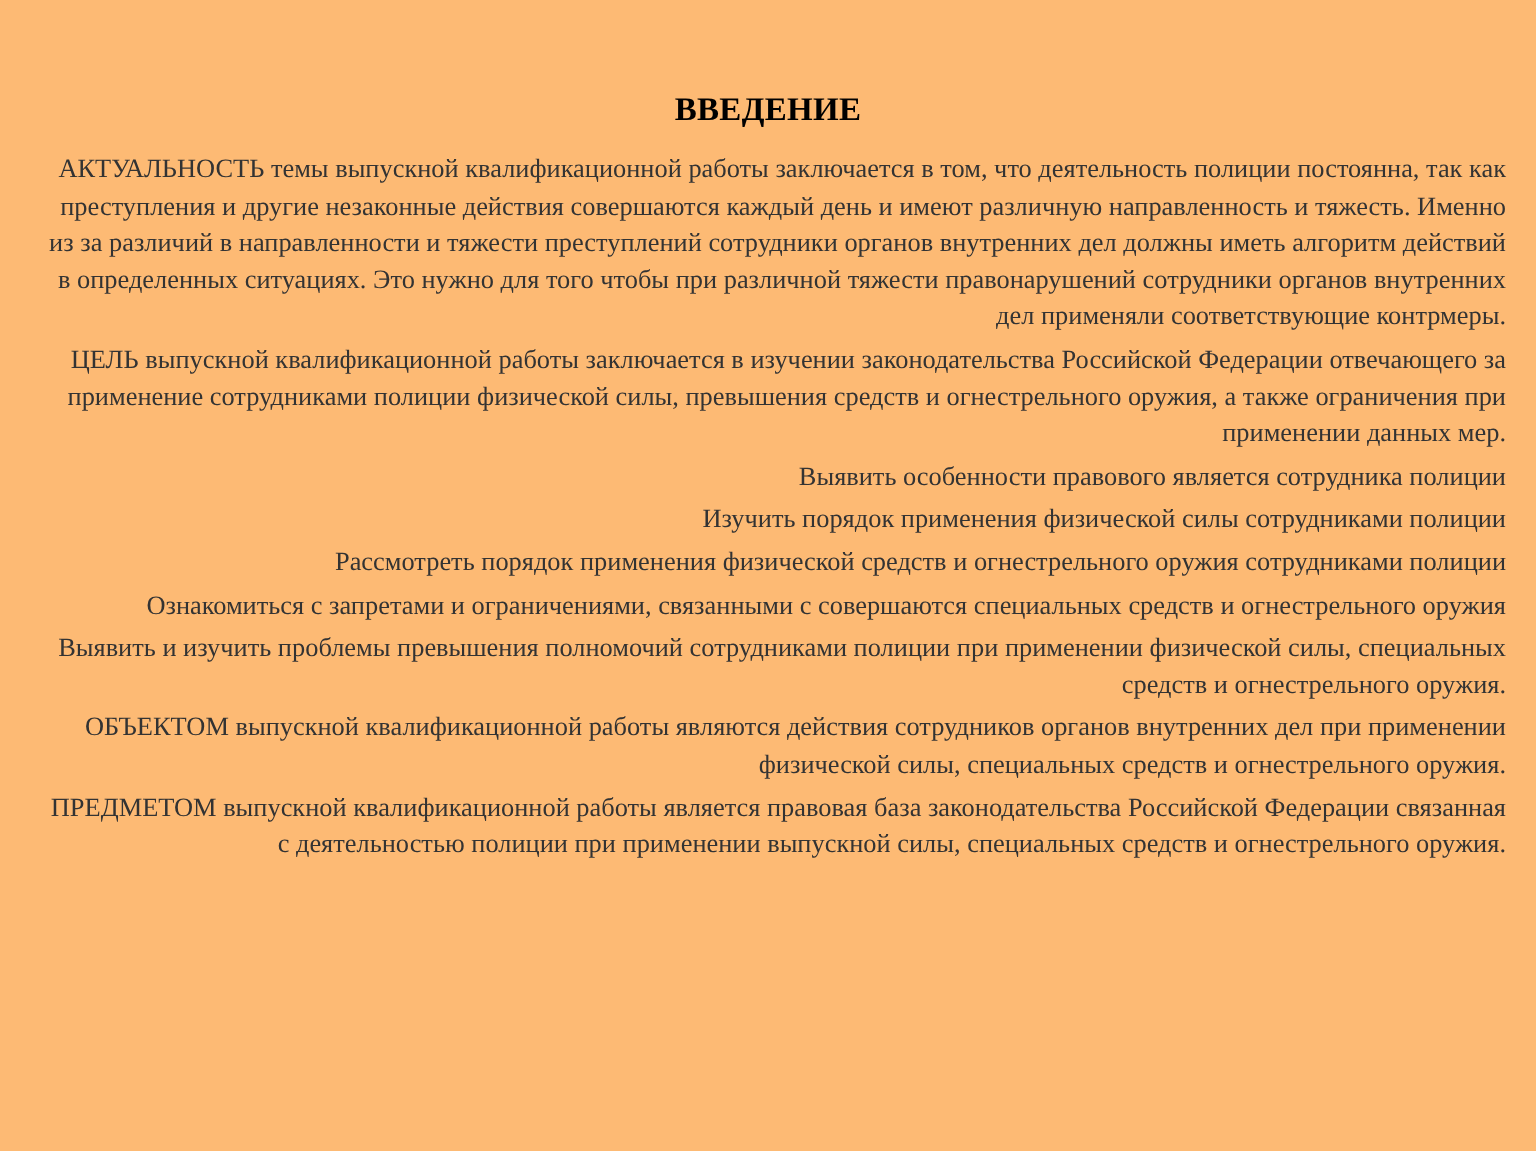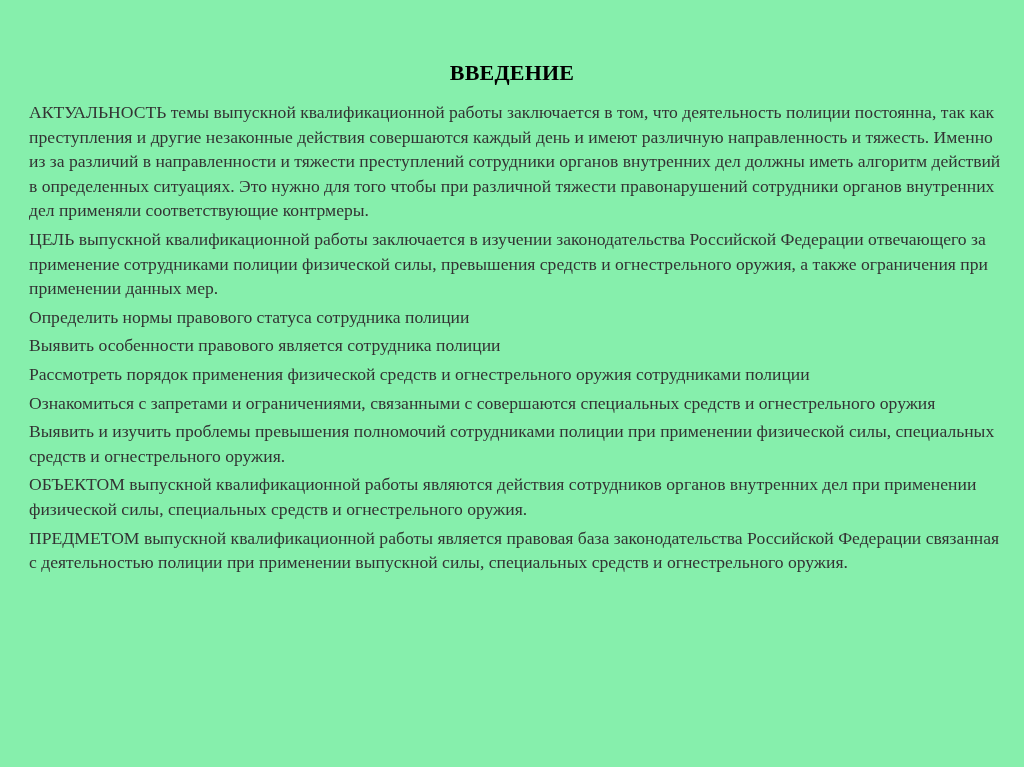--- a/index.html
+++ b/index.html
@@ -13,21 +13,21 @@
       overflow: hidden;
       position: relative;
       font-family: "Liberation Serif", "DejaVu Serif", serif;
     }
     .page {
       position: absolute;
       left: 0;
       top: 0;
       width: 1024px;
       height: 767px;
-      background: #86efac;
+      background: #fdba74;
     }
     .title {
       position: absolute;
       top: 60px;
       left: 0;
       width: 1024px;
       text-align: center;
       font-weight: bold;
       font-size: 22px;
       color: #000000;
@@ -37,31 +37,32 @@
       position: absolute;
       left: 29px;
       top: 100px;
       width: 975px;
       color: #333333;
       font-size: 17.6px;
       line-height: 24.6px;
     }
     .para {
       margin: 0 0 4px 0;
+      text-align: right;
     }
   </style>
 </head>
 <body>
 
 <div class="page">
   <div class="title">ВВЕДЕНИЕ</div>
   <div class="content">
     <p class="para">АКТУАЛЬНОСТЬ темы выпускной квалификационной работы заключается в том, что деятельность полиции постоянна, так как преступления и другие незаконные действия совершаются каждый день и имеют различную направленность и тяжесть. Именно из за различий в направленности  и тяжести преступлений сотрудники органов внутренних дел должны иметь алгоритм действий в определенных ситуациях. Это нужно для того чтобы при различной тяжести правонарушений сотрудники органов внутренних дел применяли соответствующие контрмеры.</p>
     <p class="para">ЦЕЛЬ выпускной квалификационной работы заключается в изучении законодательства Российской Федерации отвечающего за применение сотрудниками полиции физической силы, превышения средств и огнестрельного оружия, а также ограничения при применении данных мер.</p>
-    <p class="para">Определить нормы правового статуса сотрудника полиции</p>
     <p class="para">Выявить особенности правового является сотрудника полиции</p>
+    <p class="para">Изучить порядок применения физической силы сотрудниками полиции</p>
     <p class="para">Рассмотреть порядок применения физической средств и огнестрельного оружия сотрудниками полиции</p>
     <p class="para">Ознакомиться с запретами и ограничениями, связанными с совершаются специальных средств и огнестрельного оружия</p>
     <p class="para">Выявить и изучить проблемы превышения полномочий сотрудниками полиции при применении физической силы, специальных средств и огнестрельного оружия.</p>
     <p class="para">ОБЪЕКТОМ выпускной квалификационной работы являются действия сотрудников органов внутренних дел при применении физической силы, специальных средств и огнестрельного оружия.</p>
     <p class="para">ПРЕДМЕТОМ выпускной квалификационной работы является правовая база законодательства Российской Федерации связанная с деятельностью полиции при применении выпускной силы, специальных средств и огнестрельного оружия.</p>
   </div>
 </div>
 
 </body></html>

